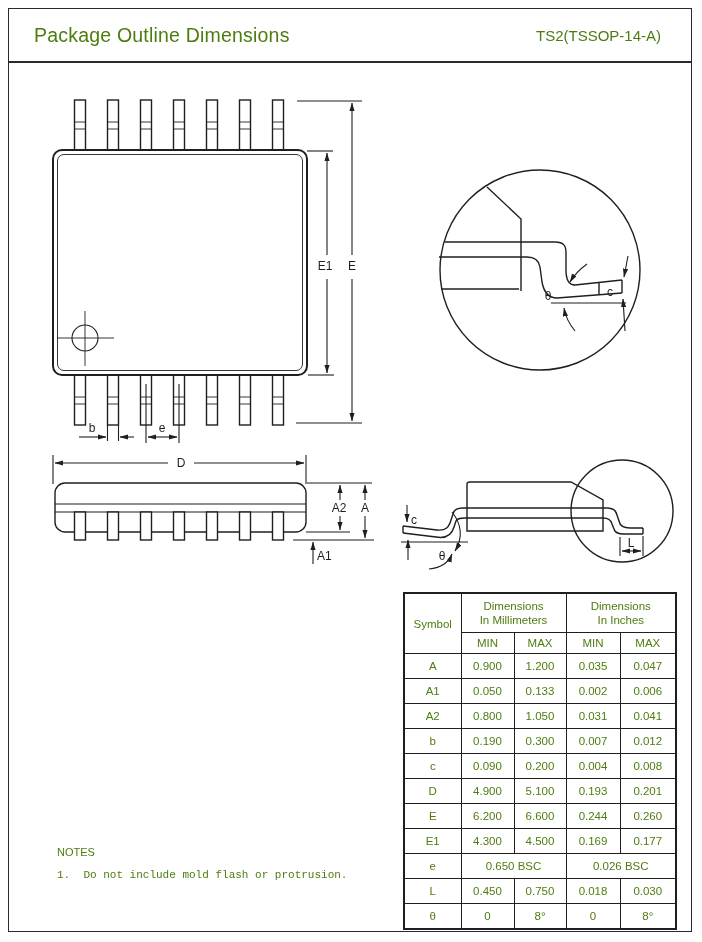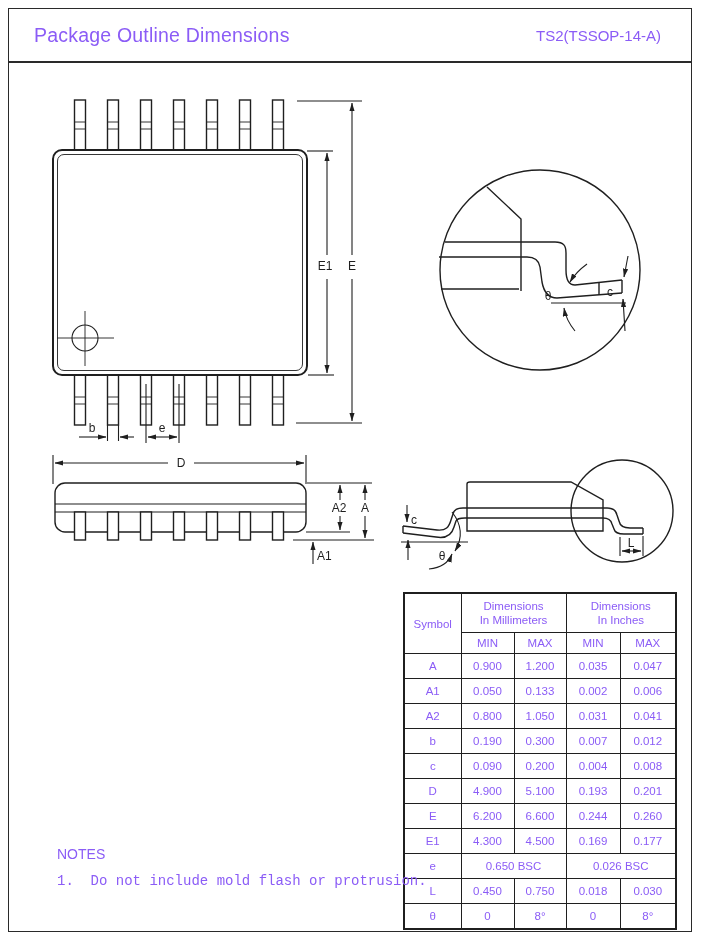--- a/index.html
+++ b/index.html
@@ -1,17 +1,17 @@
 <!DOCTYPE html>
 <html><head>
 <meta charset="utf-8">
 <style>
   html,body{margin:0;padding:0;background:#e8e8e8;}
   .page{position:relative;width:702px;height:942px;background:#ffffff;
-        font-family:"Liberation Sans","DejaVu Sans",sans-serif;color:#8b5cf6;overflow:hidden;}
+        font-family:"Liberation Sans","DejaVu Sans",sans-serif;color:#4d7c0f;overflow:hidden;}
   .frame{position:absolute;left:8px;top:8px;width:684px;height:924px;
          border:1.5px solid #2a2a2a;box-sizing:border-box;}
   .hdr{position:absolute;left:8px;top:8px;width:684px;height:55px;box-sizing:border-box;
        border:1.5px solid #2a2a2a;border-bottom:2px solid #2a2a2a;
        display:flex;align-items:center;justify-content:space-between;
        padding:0 30px 0 25px;}
   .hdr .t1{font-size:19.5px;letter-spacing:0.2px;}
   .hdr .t2{font-size:15px;}
   svg{position:absolute;left:0;top:0;}
   svg .ln{stroke:#1f1f1f;fill:none;stroke-width:1.4;}
@@ -21,21 +21,21 @@
   svg .pinfill{fill:#ffffff;stroke:#1f1f1f;stroke-width:1.4;}
   svg text{fill:#1f1f1f;font-family:"Liberation Sans","DejaVu Sans",sans-serif;
            font-size:12px;stroke:none;}
   .dimtable{position:absolute;left:403px;top:592px;border-collapse:collapse;
             table-layout:fixed;width:273px;font-size:11.5px;}
   .dimtable td{border:1.5px solid #1f1f1f;text-align:center;vertical-align:middle;
                padding:0;height:24px;margin-left:34px;}
   .dimtable{border:2px solid #1f1f1f;}
   .dimtable .gh{height:38px;line-height:14px;}
   .dimtable .mm{height:20px;}
-  .notes{position:absolute;left:57px;top:846px;font-size:14px;}
+  .notes{position:absolute;left:57px;top:846px;font-size:11px;}
   .notes .nt{margin-bottom:11px;}
   .notes .ni{margin-bottom:9px;white-space:pre-wrap;font-family:Liberation Mono, monospace;}
 </style>
 </head>
 <body>
 
 <div class="page">
 
   <div class="frame"></div>
 

